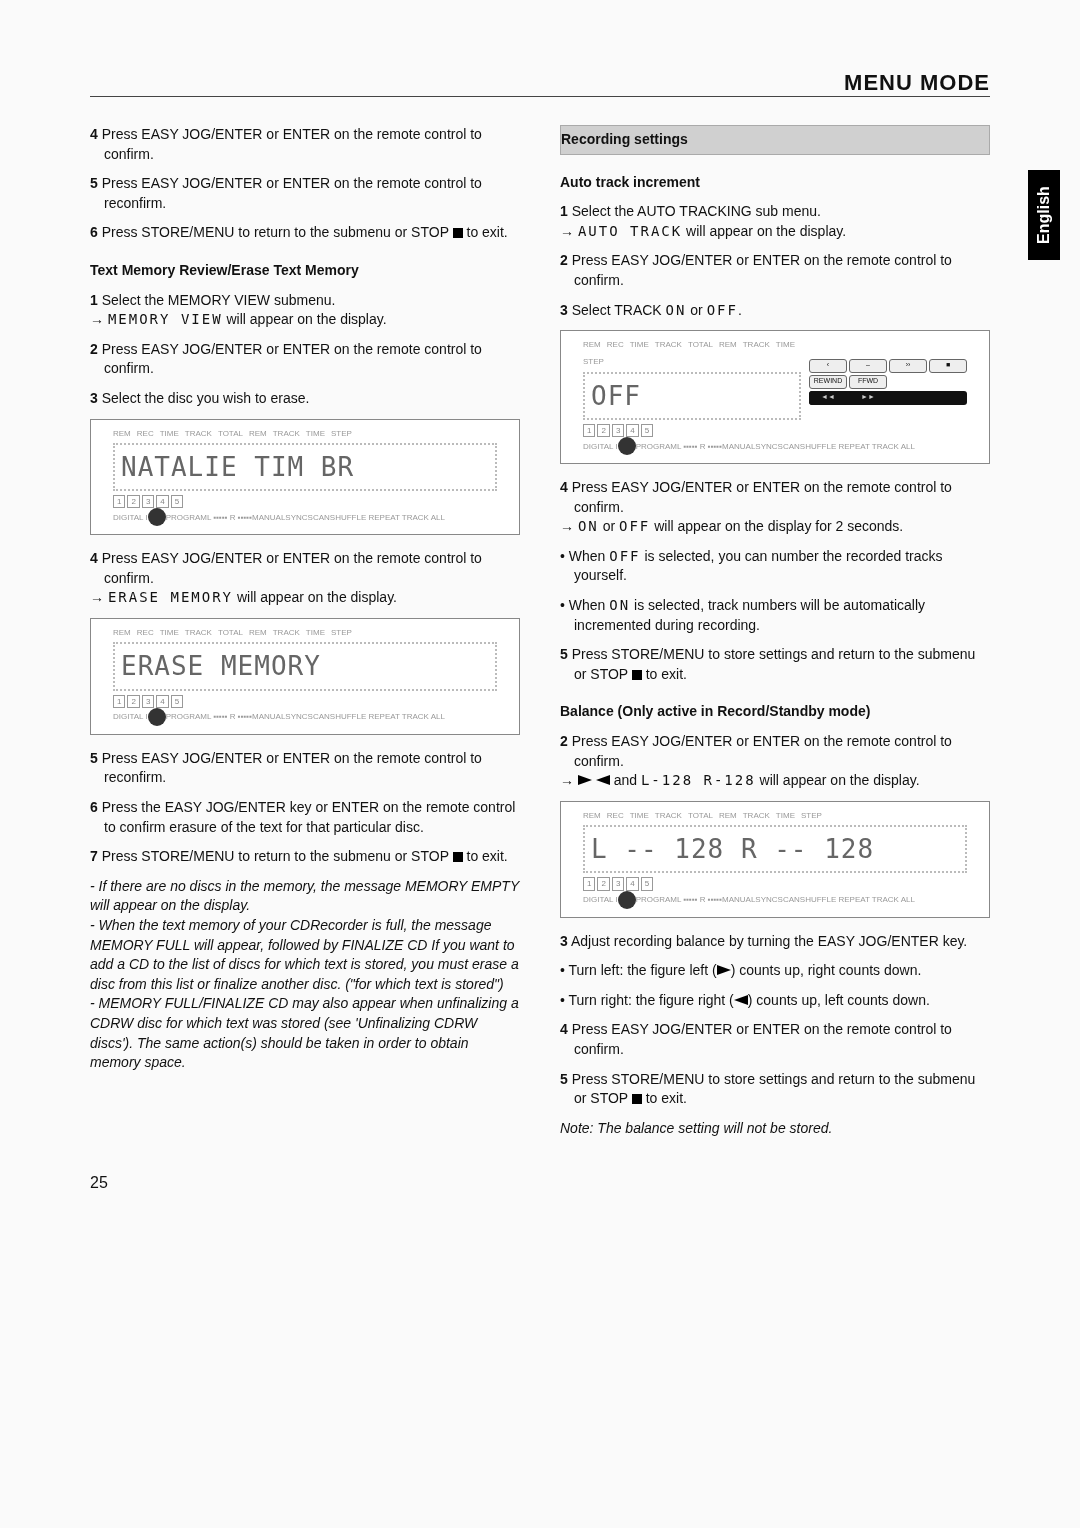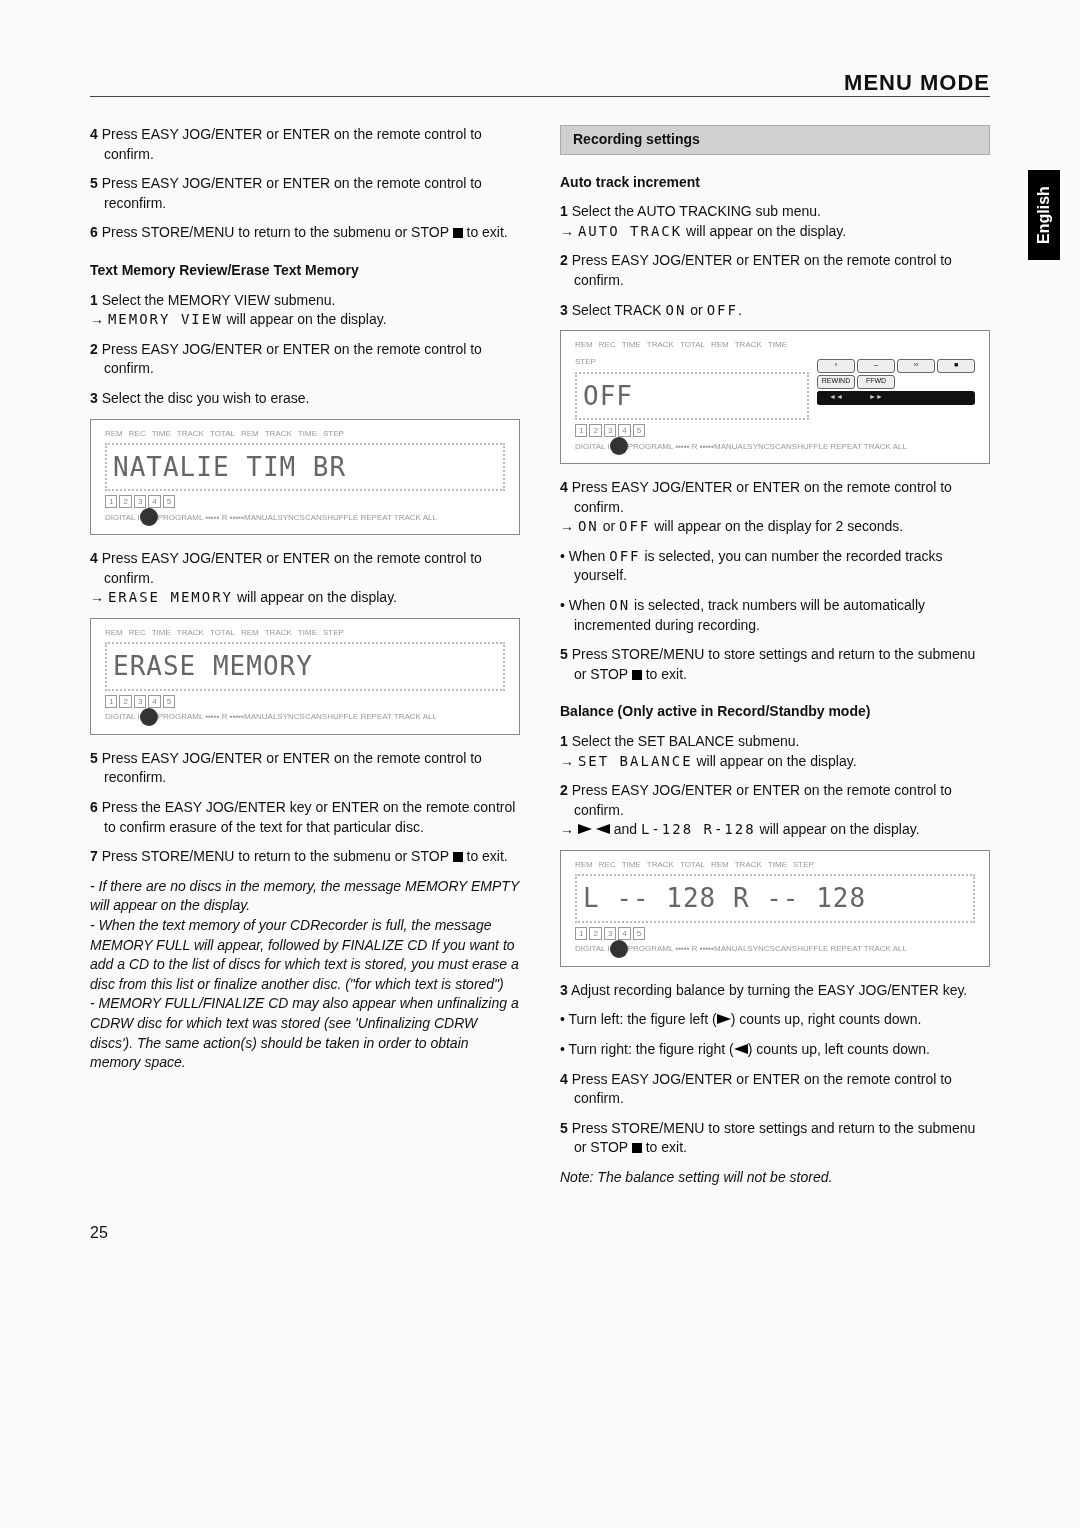--- a/index.html
+++ b/index.html
@@ -3,29 +3,29 @@
   <meta charset="utf-8">
   <style>
     *{box-sizing:border-box}
     body{font-family:Arial,Helvetica,sans-serif;width:1080px;margin:0;padding:70px 90px;color:#111;position:relative;background:#fafafa}
     .title{text-align:right;font-size:22px;font-weight:700;letter-spacing:1px;margin-bottom:0}
     hr.rule{border:none;border-top:1px solid #444;margin:0 0 28px 0}
     .langtab{position:absolute;top:170px;right:20px;width:32px;height:90px;background:#000;color:#fff;display:flex;align-items:center;justify-content:center}
     .langtab span{transform:rotate(-90deg);font-weight:700;font-size:16px;white-space:nowrap}
     .cols{display:flex;gap:40px}
     .col{flex:1;font-size:14px;line-height:1.4}
-    .sectionbar{background:#d0d0d0;border:1px solid #aaa;font-weight:700;padding:4px 12px;margin-bottom:10px}
+    .sectionbar{background:#d0d0d0;border:1px solid #aaa;font-weight:700;padding:4px 0;margin-bottom:10px}
     .subhead{font-weight:700;margin:18px 0 10px 0}
     .step{margin-bottom:10px;padding-left:14px;text-indent:-14px}
     .arrow::before{content:"→ ";font-weight:700}
     .bullet{margin-bottom:10px;padding-left:14px;text-indent:-14px}
     .bullet::before{content:"• "}
     .italic{font-style:italic}
     .lcd{font-family:monospace;letter-spacing:2px}
-    .diagram{border:1px solid #888;padding:8px 14px;margin:10px 0 14px 0;background:#fff}
+    .diagram{border:1px solid #888;padding:8px 22px;margin:10px 0 14px 0;background:#fff}
     .dis-top{display:flex;gap:6px;flex-wrap:wrap;color:#999;font-size:8px}
     .dis-mid{font-family:monospace;font-size:26px;color:#666;letter-spacing:1px;border:2px dotted #bbb;padding:4px 6px;margin:4px 0}
     .dis-steps{display:flex;gap:2px;font-size:8px;color:#888}
     .dis-steps span{border:1px solid #999;padding:0 3px}
     .dis-bot{display:flex;color:#999;font-size:8px;align-items:center}
     .dot{width:18px;height:18px;border-radius:50%;background:#333}
     .stop{display:inline-block;width:10px;height:10px;background:#000;vertical-align:-1px}
     .pagenum{text-align:left;margin-top:36px;font-size:16px}
     .diagram2 .right{margin-left:auto}
     .btns{display:flex;gap:2px}
@@ -204,23 +204,20 @@
 
   <div class="step"><b>4</b> <span>Press EASY JOG/ENTER or ENTER on the remote control to confirm.</span>
     <div class="arrow"><span class="lcd">ON</span> or <span class="lcd">OFF</span> will appear on the display for 2 seconds.</div>
   </div>
   <div class="bullet">When <span class="lcd">OFF</span> is selected, you can number the recorded tracks yourself.</div>
   <div class="bullet">When <span class="lcd">ON</span> is selected, track numbers will be automatically incremented during recording.</div>
   <div class="step"><b>5</b> <span>Press STORE/MENU to store settings and return to the submenu or STOP </span><span class="stop"></span><span> to exit.</span></div>
 
   <div class="subhead">Balance (Only active in Record/Standby mode)</div>
 
-  <div class="step"><b>1</b> <span>Select the SET BALANCE submenu.</span>
-    <div class="arrow"><span class="lcd">SET BALANCE</span> will appear on the display.</div>
-  </div>
   <div class="step"><b>2</b> <span>Press EASY JOG/ENTER or ENTER on the remote control to confirm.</span>
     <div class="arrow"><span class="triL"></span> <span class="triR"></span><span> and </span><span class="lcd">L-128 R-128</span> will appear on the display.</div>
   </div>
 
   <div class="diagram">
     <div class="dis-top">
       <span>REM</span>
           <span>REC</span>
           <span>TIME</span>
           <span>TRACK</span>

